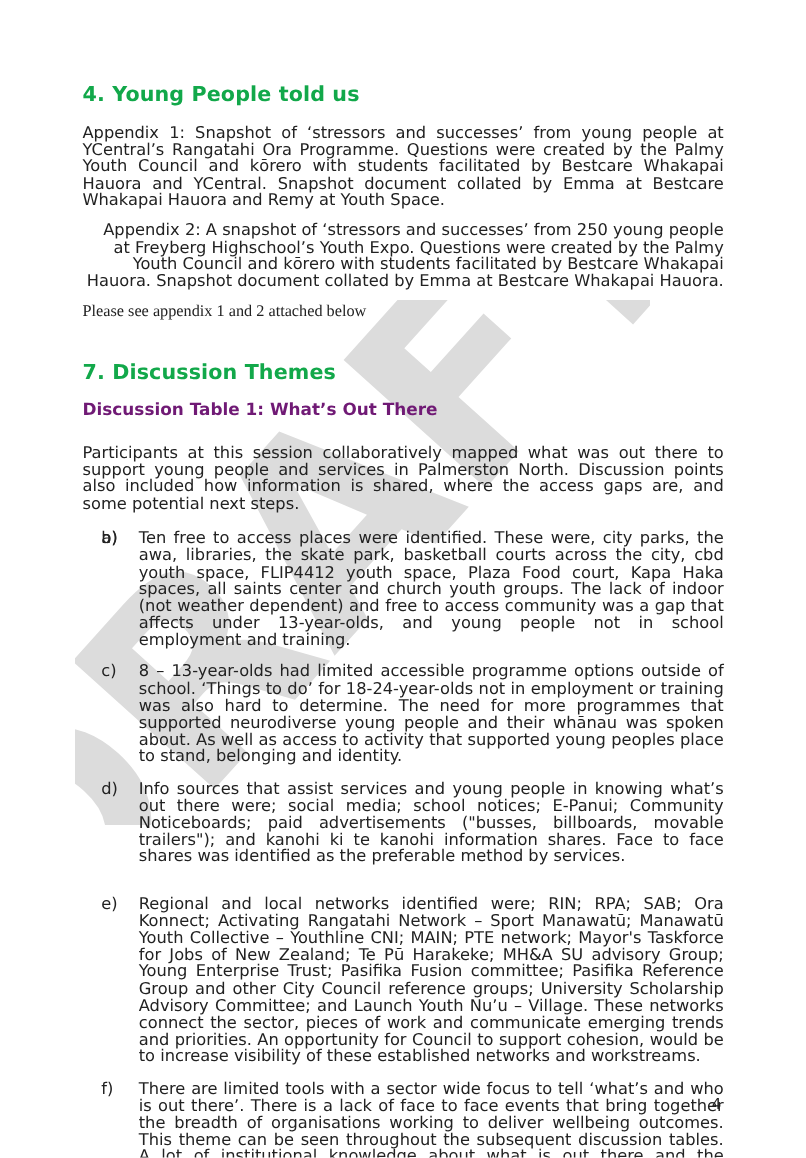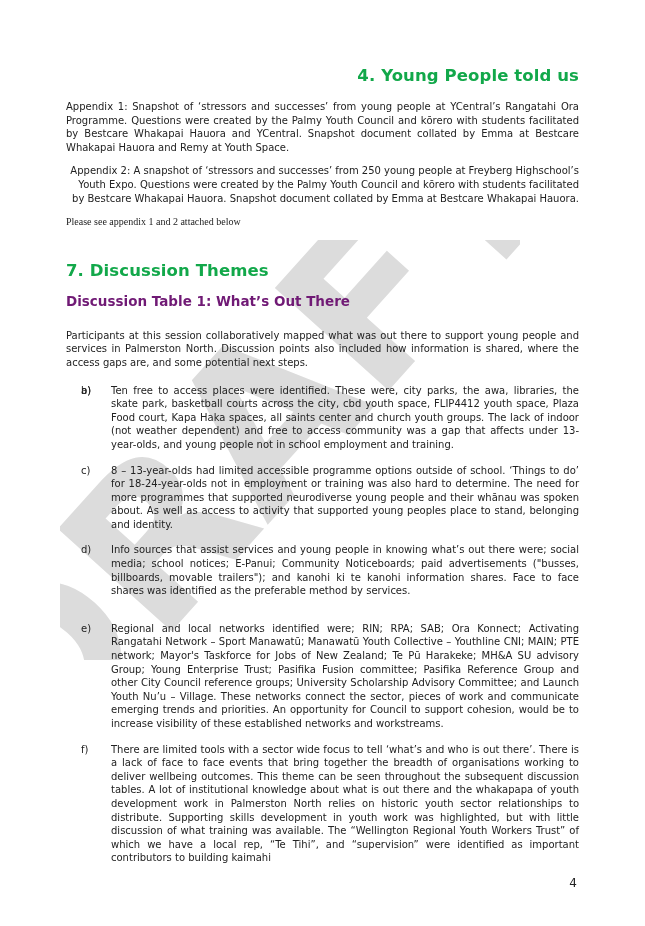--- a/index.html
+++ b/index.html
@@ -3,22 +3,22 @@
   <meta charset="utf-8">
   <style>
     html, body { margin: 0; padding: 0; background: #ffffff; }
     body { width: 645px; height: 926px; position: relative; overflow: hidden;
       font-family: "DejaVu Sans", sans-serif; color: #222; }
     .page { position: absolute; left: 0; top: 0; width: 645px; height: 926px; }
     .watermark { position: absolute; left: 60px; top: 240px; width: 460px; height: 420px; pointer-events: none; z-index: 0; }
     .content { position: absolute; left: 66px; top: 62px; width: 513px; z-index: 1; }
     h1 { color: #12a84a; font-size: 16.5px; font-weight: bold; margin: 0; letter-spacing: 0.1px; }
     h2 { color: #701a75; font-size: 13.5px; font-weight: bold; margin: 0; }
-    p, li { font-size: 10px; line-height: 13.6px; margin: 0; text-align: justify; }
-    .sec4-title { margin-top: 4px; text-align: right; }
+    p, li { font-size: 13px; line-height: 13.6px; margin: 0; text-align: justify; }
+    .sec4-title { margin-top: 4px; }
     .app1 { margin-top: 15px; }
     .app2 { margin-top: 10px; }
     .seeapp { margin-top: 10px; font-family: Liberation Serif, serif; }
     .sec5-title { margin-top: 32px; }
     .table-title { margin-top: 13px; }
     .intro { margin-top: 20px; }
     ol { list-style: none; padding: 0; margin: 14px 0 0 0; }
     li { position: relative; padding-left: 30px; margin-left: 15px; margin-bottom: 12px; }
     li .marker { position: absolute; left: 0; top: 0; }
     li.gap-lg { margin-bottom: 24px; }

